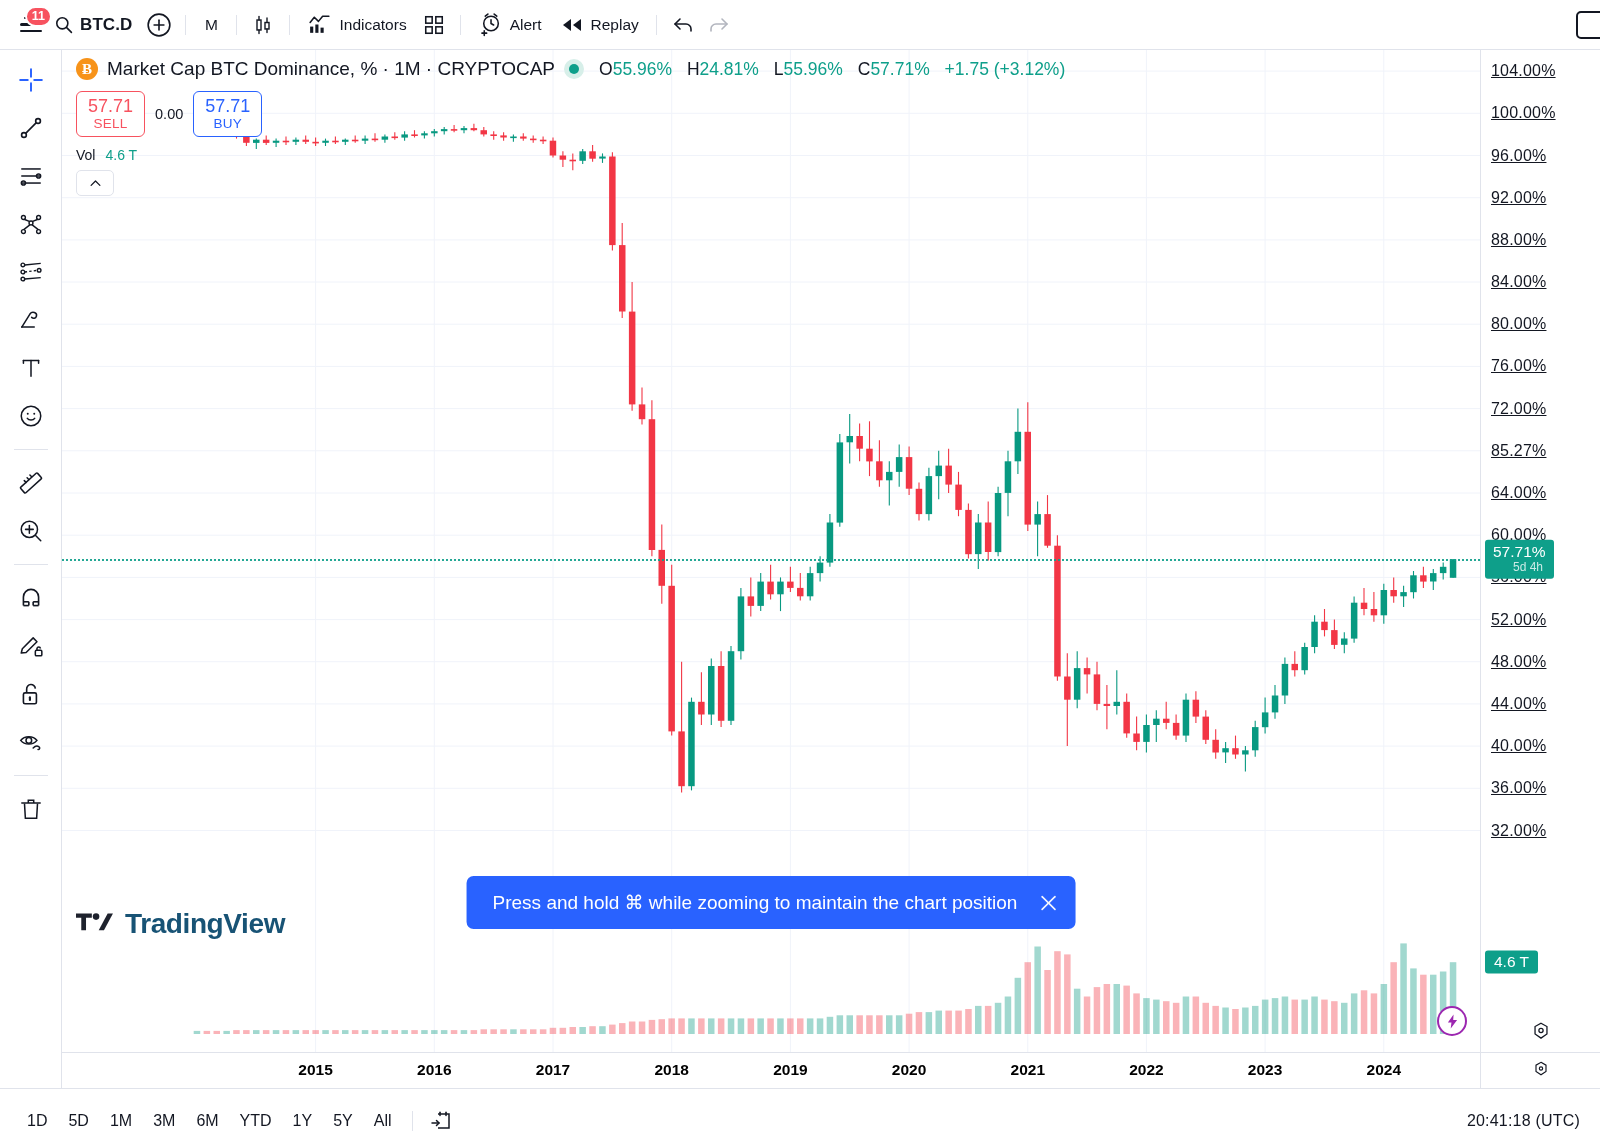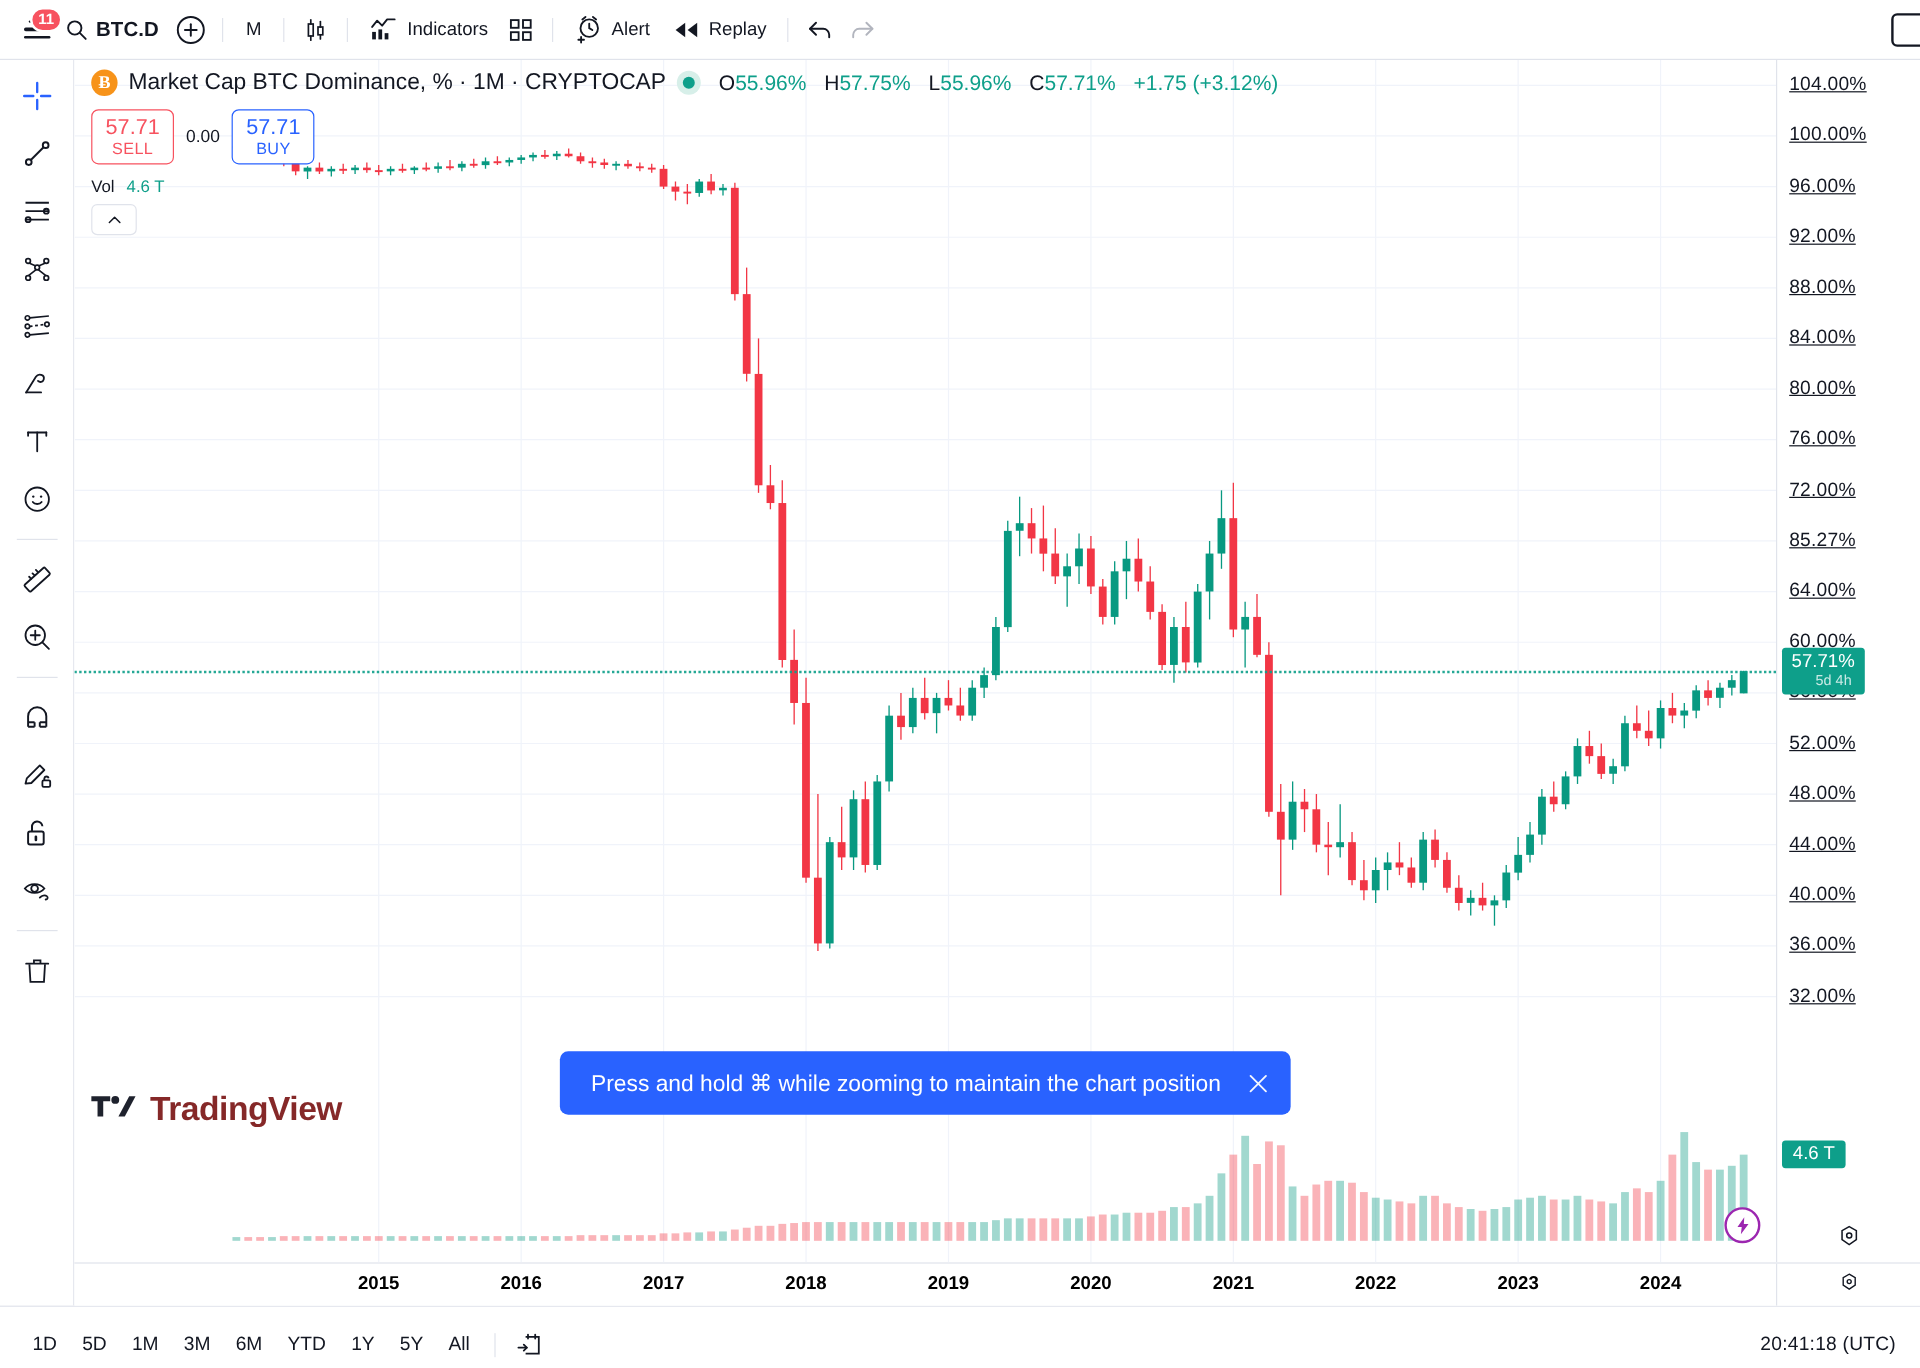--- a/index.html
+++ b/index.html
@@ -108,21 +108,21 @@
   .collapse-btn {
     margin-top: 7px; width: 38px; height: 26px; border: 1px solid #e0e3eb; border-radius: 5px;
     background: #fff; display: flex; align-items: center; justify-content: center; cursor: pointer;
   }
 
   
   .watermark {
     position: absolute; left: 14px; bottom: 112px; display: flex; align-items: center; gap: 11px;
     opacity: .95; z-index: 2;
   }
-  .wm-text { font-size: 28px; font-weight: 700; color: #7f1d1d; letter-spacing: -.4px; }
+  .wm-text { font-size: 28px; font-weight: 700; color: #0c4a6e; letter-spacing: -.4px; }
 
   
   .price-line {
     position: absolute; left: 0; right: 0; height: 0; border-top: 2px dotted #0e9f8a; z-index: 4; opacity:.9;
   }
 
   
   .series { position: absolute; inset: 0; z-index: 3; }
 
   
@@ -844,21 +844,21 @@
 
           <div class="legend">
             <div class="legend-title-row">
               <span class="btc-ico">Ƀ</span>
               <span>Market Cap BTC Dominance, % · 1M · CRYPTOCAP</span>
               <span class="legend-dot">
                   <i></i>
                 </span>
               <span class="ohlc">
                 <span><b>O</b><span>55.96%</span></span>
-                <span><b>H</b><span>57.75%</span></span>
+                <span><b>H</b><span>24.81%</span></span>
                 <span><b>L</b><span>55.96%</span></span>
                 <span><b>C</b><span>57.71%</span></span>
                 <span>+1.75 (+3.12%)</span>
               </span>
             </div>
 
             <div class="buysell">
               <div class="bs-box sell">
                 <div class="num">57.71</div>
                 <div class="tag">SELL</div>

